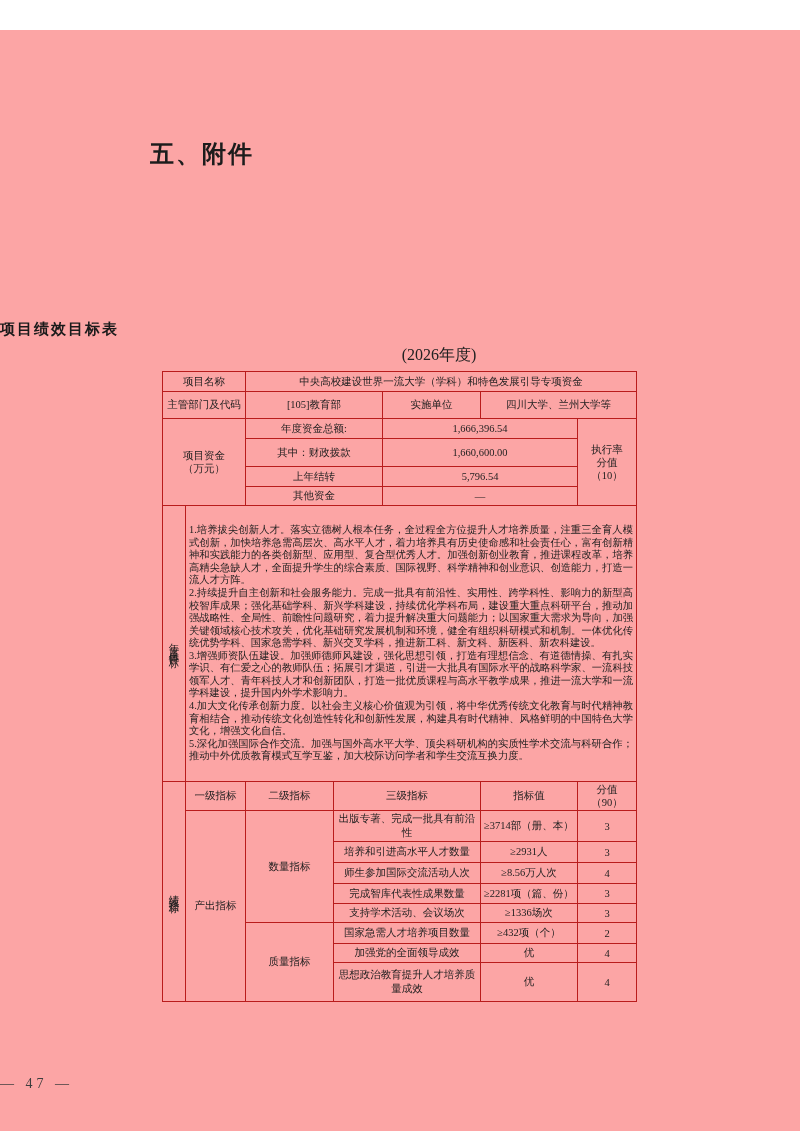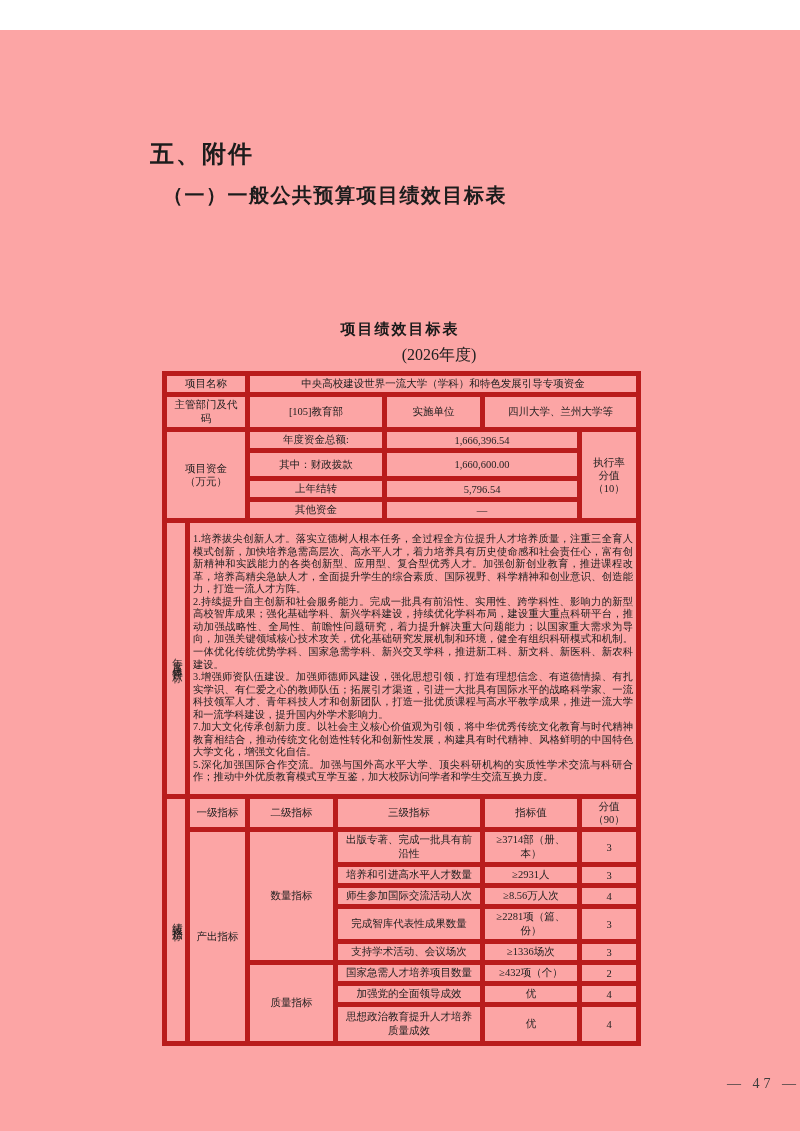--- a/index.html
+++ b/index.html
@@ -16,34 +16,34 @@
     position:absolute;left:150px;top:108px;
     font-family:"Liberation Sans","DejaVu Sans",sans-serif;
     font-weight:bold;font-size:24px;letter-spacing:2px;color:#1c1c1c;
   }
   .h2{
     position:absolute;left:163px;top:152px;
     font-weight:bold;font-size:20px;letter-spacing:1.5px;color:#1c1c1c;
   }
   .tbl-title{
     position:absolute;left:0;top:290px;width:800px;
-    text-align:center;font-weight:bold;font-size:15px;letter-spacing:2px;color:#1a1a1a;
+    text-align:left;font-weight:bold;font-size:15px;letter-spacing:2px;color:#1a1a1a;
   }
   .tbl-subtitle{
     position:absolute;left:0;top:315px;width:800px;
     text-align:center;font-size:16px;color:#222;padding-left:39px;
   }
   table.main{
     position:absolute;left:162px;top:341px;
     border-collapse:collapse;table-layout:fixed;
     width:475px;
     font-size:10.5px;color:#1e1e1e;
   }
   table.main td{
-    border:5px solid #b91c1c;
+    border:1px solid #b91c1c;
     padding:1px 3px;
     text-align:center;
     vertical-align:middle;
     overflow:hidden;
   }
   td.lbl{text-align:center;}
   td.rt{text-align:right;padding-right:5px;}
   td.lf{text-align:left;padding-left:4px;}
   td.vert{
     padding:2px 1px;
@@ -64,30 +64,29 @@
     margin:0;
     font-size:10.3px;
     line-height:12.55px;
     text-align:justify;
     text-justify:inter-ideograph;
     font-family:Liberation Serif, serif;
   }
   .line{display:block;line-height:13px;}
   .pageno{
     position:absolute;left:0;top:1046px;width:800px;
-    text-align:right;font-size:14px;color:#3d3d3d;letter-spacing:4px;
+    text-align:left;font-size:14px;color:#3d3d3d;letter-spacing:4px;
   }
 </style>
 </head>
 <body>
 
 <div class="page">
 
   <div class="h1">五、附件</div>
-  <div class="h2">（一）一般公共预算项目绩效目标表</div>
 
   <div class="tbl-title">项目绩效目标表</div>
   <div class="tbl-subtitle">(2026年度)</div>
 
   <table class="main">
     <colgroup>
       <col style="width:23px">
         <col style="width:60px">
         <col style="width:88px">
       <col style="width:49px">
@@ -136,21 +135,21 @@
     </tr>
 
     <tr style="height:276px">
       <td class="vert">
         <div class="vtext">年度总体目标</div>
       </td>
       <td colspan="6" class="goals-cell">
         <p class="goal-p">1.培养拔尖创新人才。落实立德树人根本任务，全过程全方位提升人才培养质量，注重三全育人模式创新，加快培养急需高层次、高水平人才，着力培养具有历史使命感和社会责任心，富有创新精神和实践能力的各类创新型、应用型、复合型优秀人才。加强创新创业教育，推进课程改革，培养高精尖急缺人才，全面提升学生的综合素质、国际视野、科学精神和创业意识、创造能力，打造一流人才方阵。</p>
         <p class="goal-p">2.持续提升自主创新和社会服务能力。完成一批具有前沿性、实用性、跨学科性、影响力的新型高校智库成果；强化基础学科、新兴学科建设，持续优化学科布局，建设重大重点科研平台，推动加强战略性、全局性、前瞻性问题研究，着力提升解决重大问题能力；以国家重大需求为导向，加强关键领域核心技术攻关，优化基础研究发展机制和环境，健全有组织科研模式和机制。一体优化传统优势学科、国家急需学科、新兴交叉学科，推进新工科、新文科、新医科、新农科建设。</p>
         <p class="goal-p">3.增强师资队伍建设。加强师德师风建设，强化思想引领，打造有理想信念、有道德情操、有扎实学识、有仁爱之心的教师队伍；拓展引才渠道，引进一大批具有国际水平的战略科学家、一流科技领军人才、青年科技人才和创新团队，打造一批优质课程与高水平教学成果，推进一流大学和一流学科建设，提升国内外学术影响力。</p>
-        <p class="goal-p">7.加大文化传承创新力度。以社会主义核心价值观为引领，将中华优秀传统文化教育与时代精神教育相结合，推动传统文化创造性转化和创新性发展，构建具有时代精神、风格鲜明的中国特色大学文化，增强文化自信。</p>
+        <p class="goal-p">4.加大文化传承创新力度。以社会主义核心价值观为引领，将中华优秀传统文化教育与时代精神教育相结合，推动传统文化创造性转化和创新性发展，构建具有时代精神、风格鲜明的中国特色大学文化，增强文化自信。</p>
         <p class="goal-p">5.深化加强国际合作交流。加强与国外高水平大学、顶尖科研机构的实质性学术交流与科研合作；推动中外优质教育模式互学互鉴，加大校际访问学者和学生交流互换力度。</p>
       </td>
     </tr>
 
     <tr style="height:22px">
       <td rowspan="9" class="vert">
         <div class="vtext">绩效指标</div>
       </td>
       <td>一级指标</td>
       <td>二级指标</td>

